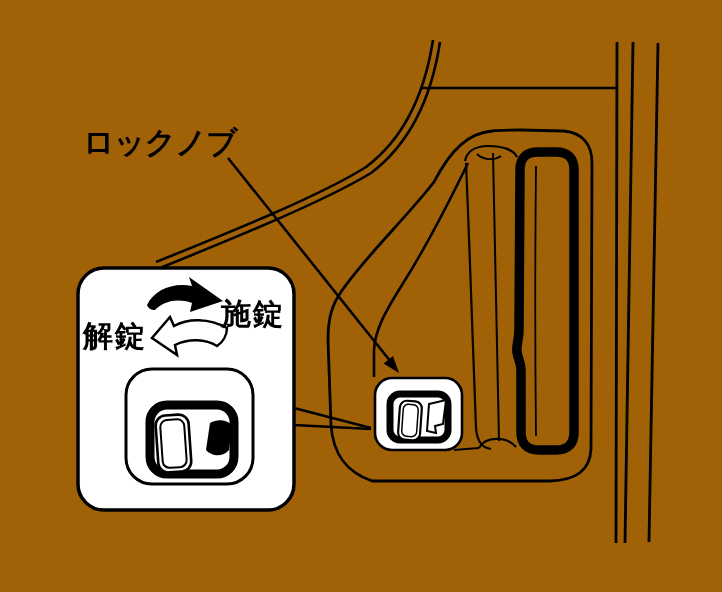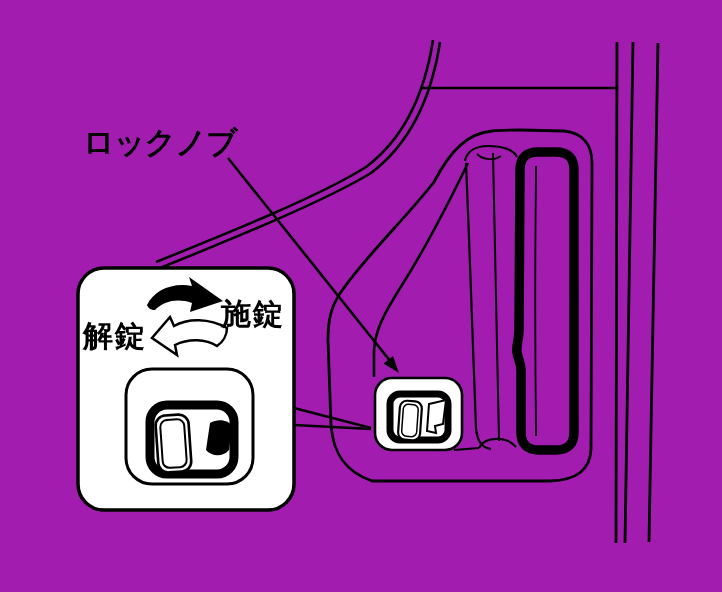--- a/index.html
+++ b/index.html
@@ -4,21 +4,21 @@
 <style>
   html, body {
     margin: 0;
     padding: 0;
     background: #ffffff;
   }
   .stage {
     position: relative;
     width: 722px;
     height: 592px;
-    background: #a21caf;
+    background: #a16207;
     overflow: hidden;
     font-family: "DejaVu Sans", sans-serif;
   }
   svg { display: block; }
   .line {
     fill: none;
     stroke: #000000;
     stroke-width: 2.6;
   }
   .thick {

